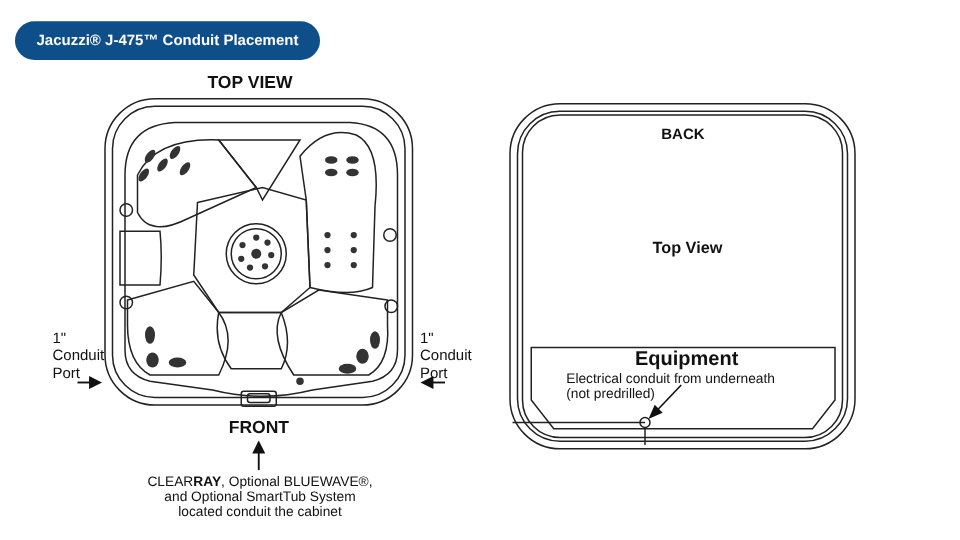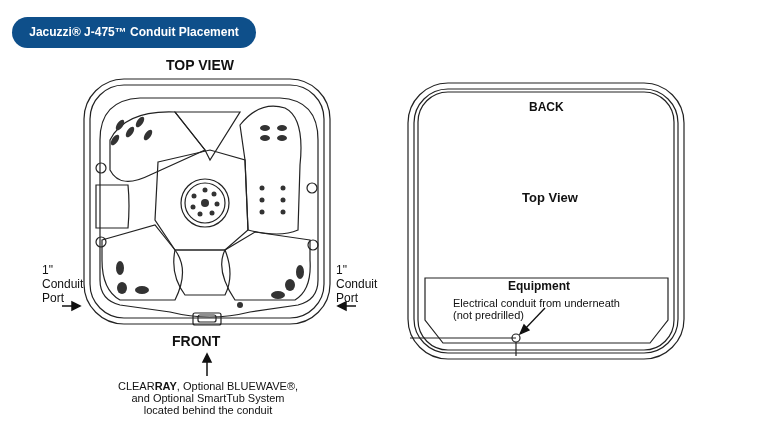--- a/index.html
+++ b/index.html
@@ -123,27 +123,27 @@
   <div>Conduit</div>
   <div>Port</div>
 </div>
 
 <div class="lbl small" style="left:336px; top:263px;">
   <div>1"</div>
   <div>Conduit</div>
   <div>Port</div>
 </div>
 
-<div class="lbl bold" style="left:172px; top:333px; font-size:14px;">FRONT</div>
+<div class="lbl bold" style="left:183px; top:333px; font-size:14px;">FRONT</div>
 
 <div class="note" style="left:108px; top:380px; width:200px;">
   <div><span>CLEAR</span><b>RAY</b><span>, Optional BLUEWAVE®,</span></div>
   <div>and Optional SmartTub System</div>
-  <div>located behind the conduit</div>
+  <div>located conduit the cabinet</div>
 </div>
 
 <div class="lbl bold" style="left:529px; top:100px; font-size:12px;">BACK</div>
 <div class="lbl bold" style="left:522px; top:190px; font-size:13px;">Top View</div>
-<div class="lbl bold" style="left:508px; top:279px; font-size:12px;">Equipment</div>
+<div class="lbl bold" style="left:508px; top:279px; font-size:16px;">Equipment</div>
 <div class="lbl" style="left:453px; top:297px; font-size:11px; line-height:12px;">
   <div>Electrical conduit from underneath</div>
   <div>(not predrilled)</div>
 </div>
 
 </body></html>

